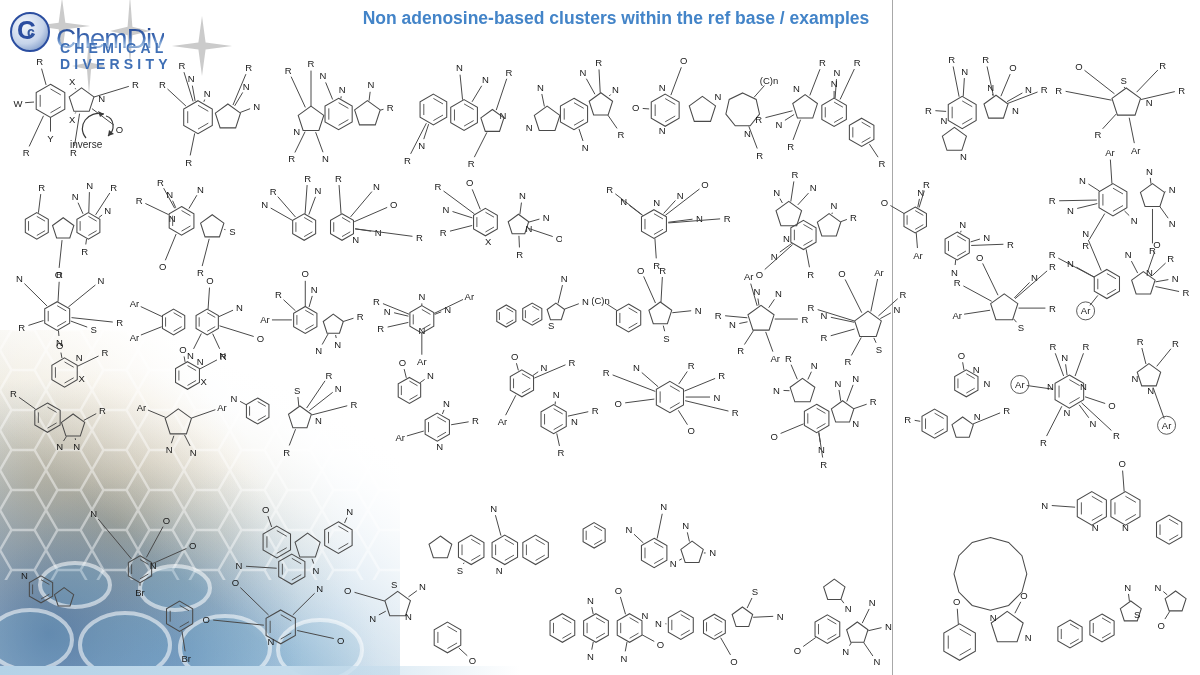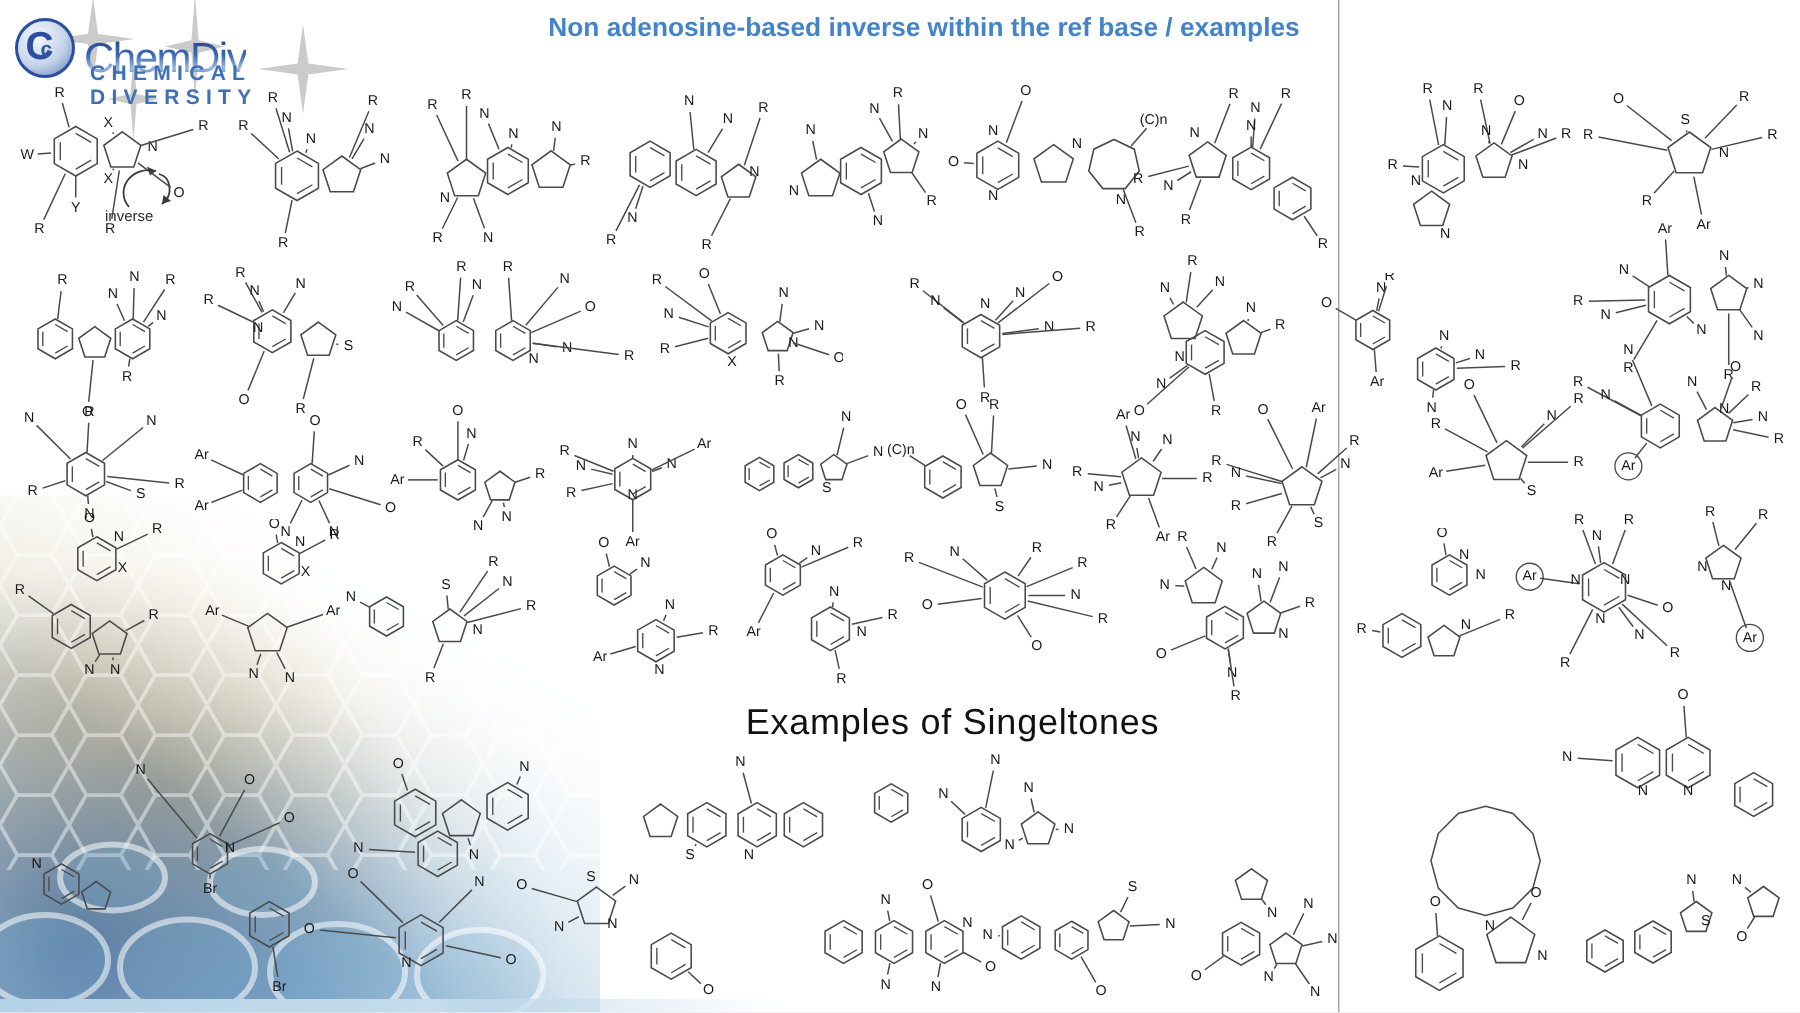--- a/index.html
+++ b/index.html
@@ -83,23 +83,22 @@
     <div class="star" style="left:162px;top:10px;width:60px;height:60px;"></div>
     <div class="star" style="left:62px;top:32px;width:34px;height:56px;"></div>
     <div class="logo-icon">
       <span class="c1">C</span>
       <span class="c2">c</span>
     </div>
     <div class="logo-word">ChemDiv</div>
     <div class="logo-tag">CHEMICAL DIVERSITY</div>
   </div>
 
-  <div class="title">Non adenosine-based inverse within the ref base / examples</div>
+  <div class="title">Non adenosine-based clusters within the ref base / examples</div>
 
-  <div class="section-heading">Examples of Singeltones</div>
 
   <div class="annotation" id="inverse-note" style="left: 70px; top: 139px;">inverse</div>
   <svg class="inverse-arrow" width="40" height="36" viewBox="0 0 40 36">
     <path d="M8 30 C -2 18, 10 2, 26 6" fill="none" stroke="#3a3a3a" stroke-width="1.2"></path>
     <path d="M26 6 l-6 -3 l2 6 z" fill="#3a3a3a"></path>
     <path d="M30 28 C 38 22, 36 10, 28 8" fill="none" stroke="#3a3a3a" stroke-width="1.2"></path>
     <path d="M30 28 l6 -2 l-5 -4 z" fill="#3a3a3a"></path>
   </svg>
 
   <div class="structures" id="structures">

